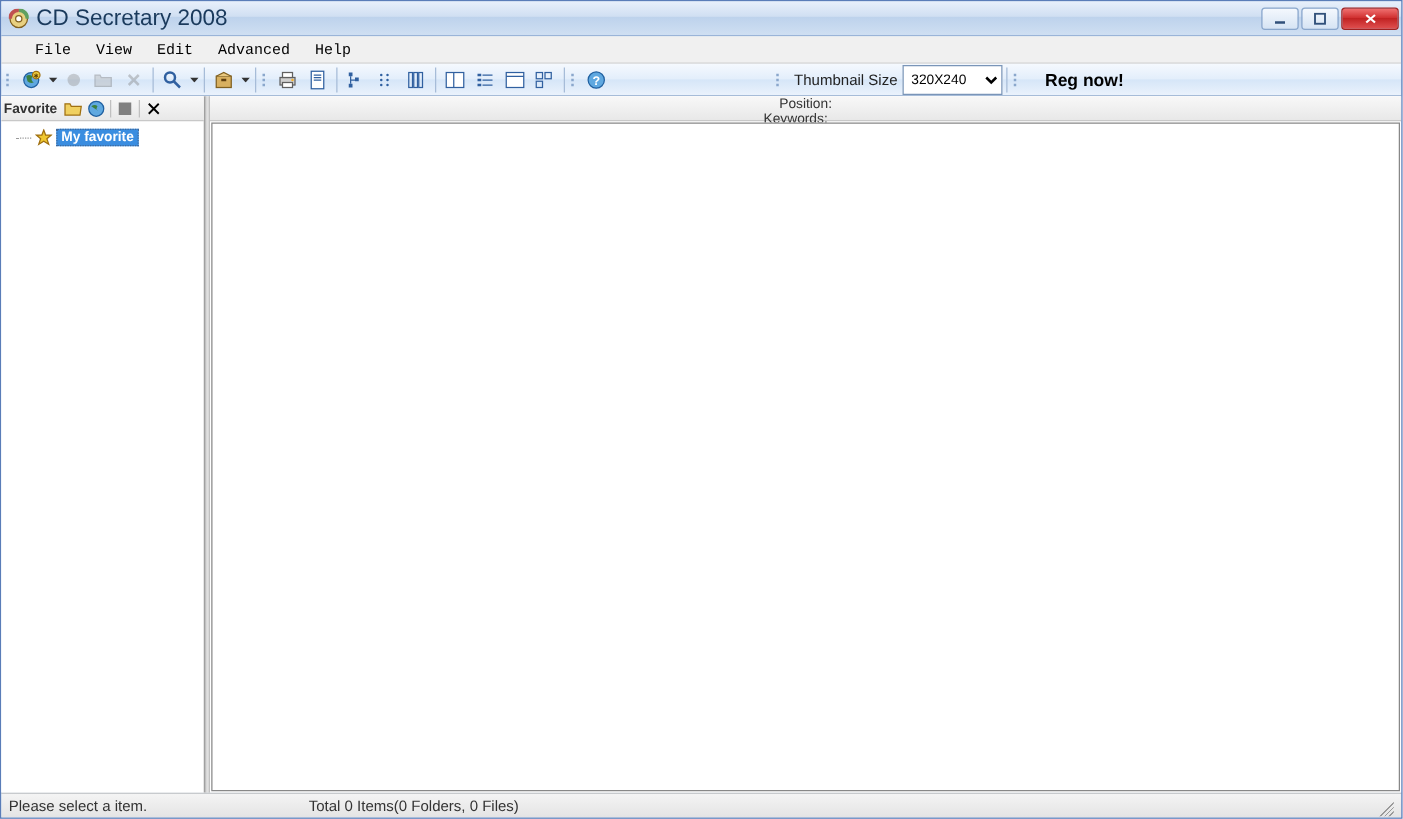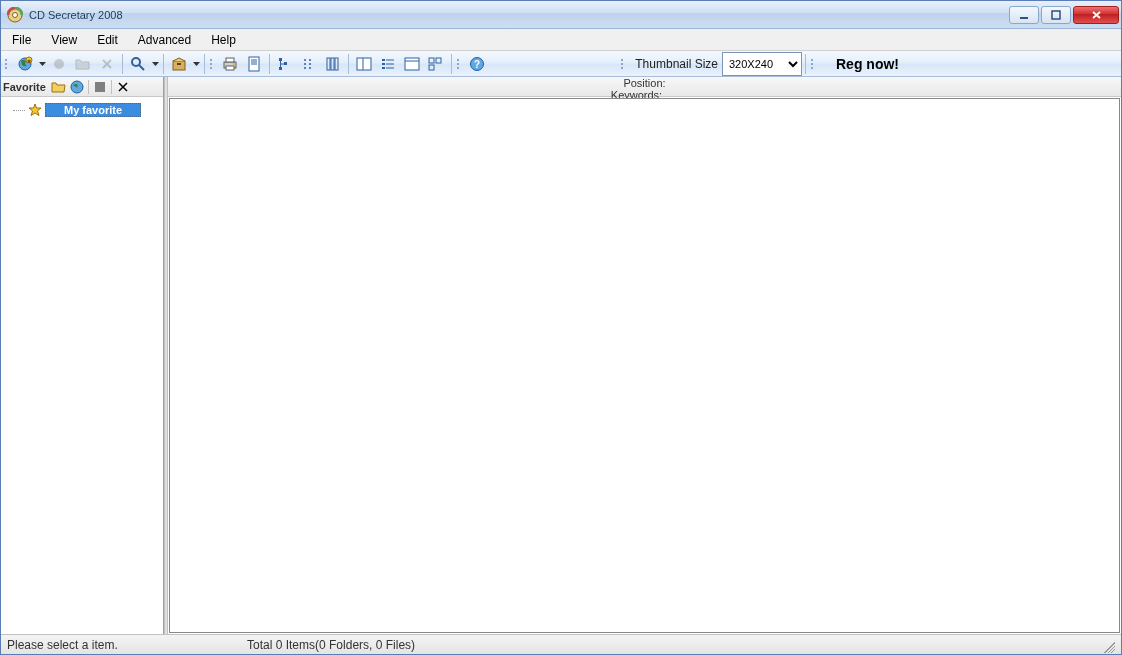--- a/index.html
+++ b/index.html
@@ -19,21 +19,21 @@
   background: linear-gradient(to bottom, #e8f0fb 0%, #d0dff2 45%, #bdd2ec 46%, #cfdff2 100%);
   display: flex;
   align-items: center;
   padding: 0 2px 0 6px;
   border-bottom: 1px solid #9ab4d8;
 }
 .titlebar .app-icon {
   width: 16px; height: 16px; margin-right: 6px;
   display: flex; align-items: center; justify-content: center;
 }
-.titlebar .title { color: #1a3a5c; font-size: 11px; flex: 1; }
+.titlebar .title { color: #1a3a5c; font-size: 18px; flex: 1; }
 .win-controls { display: flex; gap: 0; }
 .win-btn {
   width: 30px; height: 18px;
   border: 1px solid #8aa7cc;
   border-radius: 3px;
   margin-left: 2px;
   background: linear-gradient(to bottom, #f4f8fd, #d6e4f4);
   display: flex; align-items: center; justify-content: center;
   cursor: pointer;
 }
@@ -43,22 +43,23 @@
   border-color: #a02020;
 }
 .win-btn svg { display: block; }
 
 
 .menubar {
   height: 22px;
   background: #f0f0f0;
   display: flex;
   align-items: center;
-  padding: 0 1px;
+  padding: 0 17px;
   border-bottom: 1px solid #d0d0d0;
+  font-family: Liberation Mono, monospace;
 }
 .menubar .menu-item {
   padding: 2px 10px;
   cursor: pointer;
 }
 
 
 .toolbar {
   height: 26px;
   background: linear-gradient(to bottom, #f5f9fe 0%, #e3eefb 48%, #d6e6f8 52%, #eaf2fc 100%);
@@ -133,21 +134,21 @@
 .tree-dots {
   width: 14px; height: 18px; position: relative;
 }
 .tree-dots::before {
   content:""; position:absolute; left:0; top:9px; width:12px;
   border-top:1px dotted #999;
 }
 .tree-row .star { width:16px; height:16px; display:flex; align-items:center; justify-content:center; margin-right:2px;}
 .tree-row .label {
   background: #3a8de0; color: #fff;
-  padding: 0 18px; font-size: 11px;
+  padding: 0 3px; font-size: 11px;
   border: 1px dotted #406a9c;
 }
 
 .splitter {
   width: 4px; background: #e0e0e0;
   border-left:1px solid #c0c0c0; border-right:1px solid #c0c0c0;
   cursor: col-resize;
 }
 
 .content {

